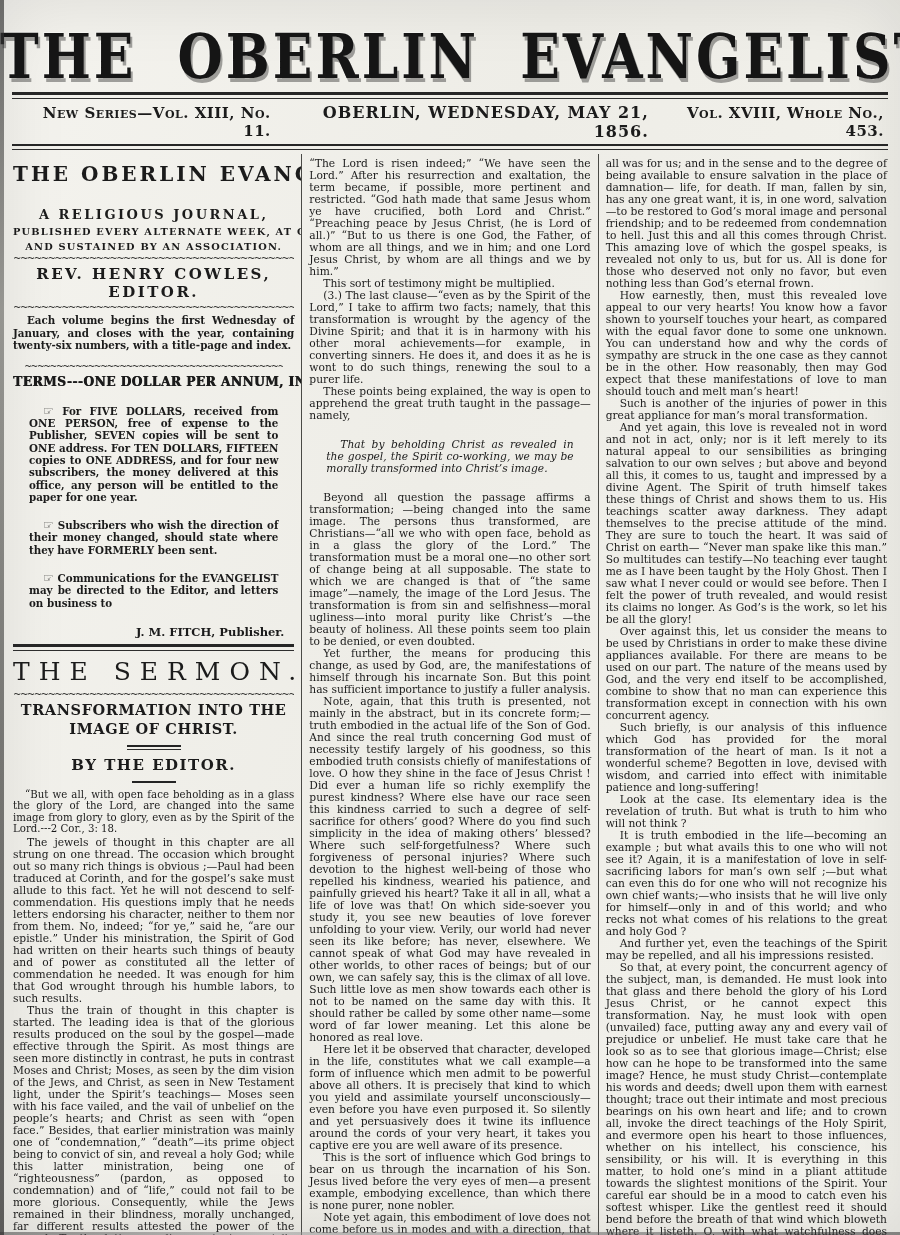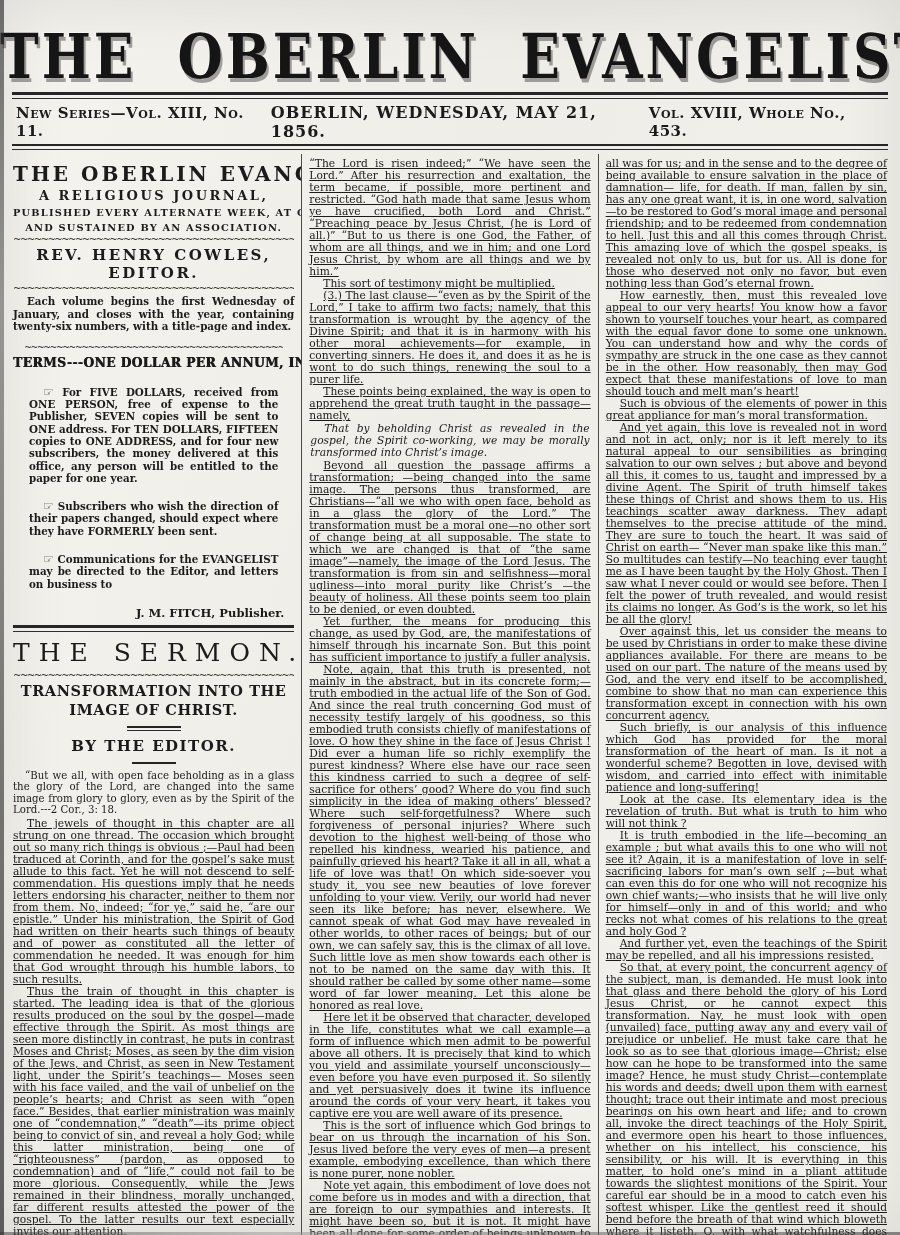--- a/index.html
+++ b/index.html
@@ -34,42 +34,42 @@
     color:#151515;
     text-shadow:2px 3px 0 rgba(20,20,20,0.38), -1px -1px 0 rgba(255,255,255,0.35);
   }
   .double-rule{
     margin:0 12px; height:3px;
     border-top:3px solid #262626; border-bottom:1px solid #2e2e2e;
   }
   .double-rule.thin{ border-top-width:2px; }
   .dateline{
     display:flex; justify-content:space-between; align-items:center;
-    padding:4px 16px 3px 16px; font-size:15px; font-weight:bold;
+    padding:4px 16px 3px 16px; font-size:15px; font-weight:bold;text-align:right;
   }
   .dateline .seg{ font-variant:small-caps; letter-spacing:0.5px; }
   .dateline .seg.center{ font-variant:normal; font-size:16px; letter-spacing:1px; }
 
   
   .columns{ display:flex; margin-top:4px; padding:0 6px; height:1093px; }
   .col{ flex:1 1 0; padding:4px 7px 0 7px; overflow:hidden; height:100%; }
   .col + .col{ border-left:1px solid #4a4a46; }
 
   
   .plist p, p.body-p{
     margin:0; font-size:10.7px; line-height:12px;
-    text-align:justify; text-indent:14px;text-decoration:underline;
+    text-align:justify; text-indent:14px;
   }
   .no-first-indent > p:first-child{ text-indent:0; }
   .scripture{ margin:6px 0 2px 0; font-size:10.2px; line-height:11.5px; text-align:justify; text-indent:12px; }
-  .thesis{ margin:1px; font-size:10.7px; line-height:12px; text-align:justify; text-indent:14px; font-style:italic; }
+  .thesis{ margin:17px; font-size:10.7px; line-height:12px; text-align:justify; text-indent:14px; font-style:italic; }
 
   
   .info-title{ text-align:center; font-size:20px; font-weight:bold; letter-spacing:3px; margin-top:4px; white-space:nowrap; }
-  .info-sub{ text-align:center; font-size:13px; letter-spacing:2.5px; margin-top:2px; font-weight:bold; }
+  .info-sub{ text-align:center; font-size:13px; letter-spacing:2.5px; margin-top:21px; font-weight:bold; }
   .info-line{ text-align:center; font-size:9.8px; font-weight:bold; letter-spacing:1.2px; margin-top:4px; white-space:nowrap; }
   .editor-line{ text-align:center; font-size:15px; font-weight:bold; letter-spacing:2.5px; margin:3px 0 2px 0; }
   .vol-note{ font-size:10.3px; font-weight:bold; line-height:12.5px; text-align:justify; text-indent:14px; margin-top:3px; }
   .terms-line{ text-align:center; font-size:12.3px; font-weight:bold; letter-spacing:0.4px; margin:4px 0 2px 0; white-space:nowrap; text-shadow:0.6px 0 0 #1b1b1b; }
   .notice{ font-size:10.3px; font-weight:bold; line-height:12.3px; text-align:justify; text-indent:14px; margin:16px; }
   .notice .hand{ font-weight:normal; font-size:12px; letter-spacing:0; }
   .publisher-line{ text-align:right; font-size:11.5px; font-weight:bold; padding-right:10px; margin:2px 0 4px 0; }
 
   .wavy{ height:8px; line-height:7px; overflow:hidden; text-align:center; white-space:nowrap;
          font-size:10px; letter-spacing:-1.5px; color:#2c2c2a; margin:2px 0; }
@@ -111,21 +111,21 @@
       <div class="wavy"></div>
       <p class="vol-note">Each volume begins the first Wednesday of January, and closes with the year, containing twenty-six numbers, with a title-page and index.</p>
       <div class="wavy narrow"></div>
       <div class="terms-line">TERMS---ONE DOLLAR PER ANNUM, IN ADVANCE.</div>
       <p class="notice">
         <span class="hand">☞</span>
         <span>For FIVE DOLLARS, received from ONE PERSON, free of expense to the Publisher, SEVEN copies will be sent to ONE address.  For TEN DOLLARS, FIFTEEN copies to ONE ADDRESS, and for four new subscribers, the money delivered at this office, any person will be entitled to the paper for one year.</span>
       </p>
       <p class="notice">
         <span class="hand">☞</span>
-        <span>Subscribers who wish the direction of their papers changed, should expect where they have FORMERLY been sent.</span>
+        <span>Subscribers who wish the direction of their money changed, should state where they have FORMERLY been sent.</span>
       </p>
       <p class="notice">
         <span class="hand">☞</span>
         <span>Communications for the EVANGELIST may be directed to the Editor, and letters on business to</span>
       </p>
       <div class="publisher-line">J. M. FITCH, Publisher.</div>
 
       <div class="double-rule section-rule"></div>
 
       <div class="sermon-heading">THE SERMON.</div>
@@ -158,21 +158,21 @@
           <p>Here let it be observed that character, developed in the life, constitutes what we call example—a form of influence which men admit to be powerful above all others.  It is precisely that kind to which you yield and assimilate yourself unconsciously—even before you have even purposed it.  So silently and yet persuasively does it twine its influence around the cords of your very heart, it takes you captive ere you are well aware of its presence.</p>
           <p>This is the sort of influence which God brings to bear on us through the incarnation of his Son.  Jesus lived before the very eyes of men—a present example, embodying excellence, than which there is none purer, none nobler.</p>
           <p>Note yet again, this embodiment of love does not come before us in modes and with a direction, that are foreign to our sympathies and interests.  It might have been so, but it is not.  It might have been all done for some order of beings unknown to us, in whose condition we could scarcely sympathize at all.  In such a case, far less practical power upon our hearts should be expected.</p>
         </div>
     </div>
 
     <div class="col">
       <div class="plist no-first-indent">
           <p>all was for us; and in the sense and to the degree of being available to ensure salvation in the place of damnation— life, for death.  If man, fallen by sin, has any one great want, it is, in one word, salvation—to be restored to God’s moral image and personal friendship; and to be redeemed from condemnation to hell.  Just this and all this comes through Christ.  This amazing love of which the gospel speaks, is revealed not only to us, but for us.  All is done for those who deserved not only no favor, but even nothing less than God’s eternal frown.</p>
           <p>How earnestly, then, must this revealed love appeal to our very hearts!  You know how a favor shown to yourself touches your heart, as compared with the equal favor done to some one unknown.  You can understand how and why the cords of sympathy are struck in the one case as they cannot be in the other.  How reasonably, then may God expect that these manifestations of love to man should touch and melt man’s heart!</p>
-          <p>Such is obvious of the elements of power in this great appliance for man’s moral transformation.</p>
+          <p>Such is another of the injuries of power in this great appliance for man’s moral transformation.</p>
           <p>And yet again, this love is revealed not in word and not in act, only; nor is it left merely to its natural appeal to our sensibilities as bringing salvation to our own selves ; but above and beyond all this, it comes to us, taught and impressed by a divine Agent.  The Spirit of truth himself takes these things of Christ and shows them to us. His teachings scatter away darkness.  They adapt themselves to the precise attitude of the mind.  They are sure to touch the heart.  It was said of Christ on earth— “Never man spake like this man.”  So multitudes can testify—No teaching ever taught me as I have been taught by the Holy Ghost.  Then I saw what I never could or would see before.  Then I felt the power of truth revealed, and would resist its claims no longer.  As God’s is the work, so let his be all the glory!</p>
           <p>Over against this, let us consider the means to be used by Christians in order to make these divine appliances available.  For there are means to be used on our part. The nature of the means used by God, and the very end itself to be accomplished, combine to show that no man can experience this transformation except in connection with his own concurrent agency.</p>
           <p>Such briefly, is our analysis of this influence which God has provided for the moral transformation of the heart of man.  Is it not a wonderful scheme?  Begotten in love, devised with wisdom, and carried into effect with inimitable patience and long-suffering!</p>
           <p>Look at the case.  Its elementary idea is the revelation of truth.  But what is truth to him who will not think ?</p>
           <p>It is truth embodied in the life—becoming an example ; but what avails this to one who will not see it?  Again, it is a manifestation of love in self-sacrificing labors for man’s own self ;—but what can even this do for one who will not recognize his own chief wants;—who insists that he will live only for himself—only in and of this world; and who recks not what comes of his relations to the great and holy God ?</p>
           <p>And further yet, even the teachings of the Spirit may be repelled, and all his impressions resisted.</p>
           <p>So that, at every point, the concurrent agency of the subject, man, is demanded.  He must look into that glass and there behold the glory of his Lord Jesus Christ, or he cannot expect this transformation.  Nay, he must look with open (unvailed) face, putting away any and every vail of prejudice or unbelief.  He must take care that he look so as to see that glorious image—Christ; else how can he hope to be transformed into the same image? Hence, he must study Christ—contemplate his words and deeds; dwell upon them with earnest thought; trace out their intimate and most precious bearings on his own heart and life; and to crown all, invoke the direct teachings of the Holy Spirit, and evermore open his heart to those influences, whether on his intellect, his conscience, his sensibility, or his will.  It is everything in this matter, to hold one’s mind in a pliant attitude towards the slightest monitions of the Spirit.  Your careful ear should be in a mood to catch even his softest whisper.  Like the gentlest reed it should bend before the breath of that wind which bloweth where it listeth.  O, with what watchfulness does the growing Christian guard himself lest he offend his Comforter!  How wakeful to see that everything helps onward and nothing hinders this so much desired transformation into Christ’s own image from glory to glory !</p>
         </div>
     </div>
 

